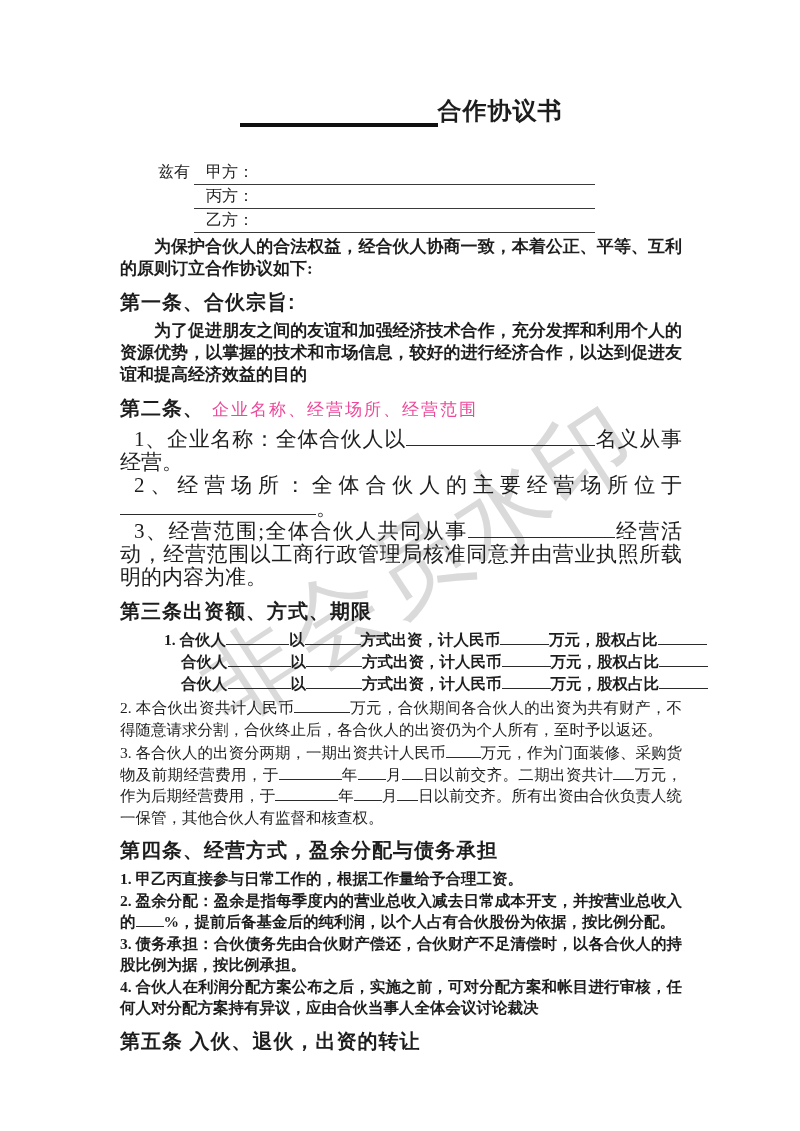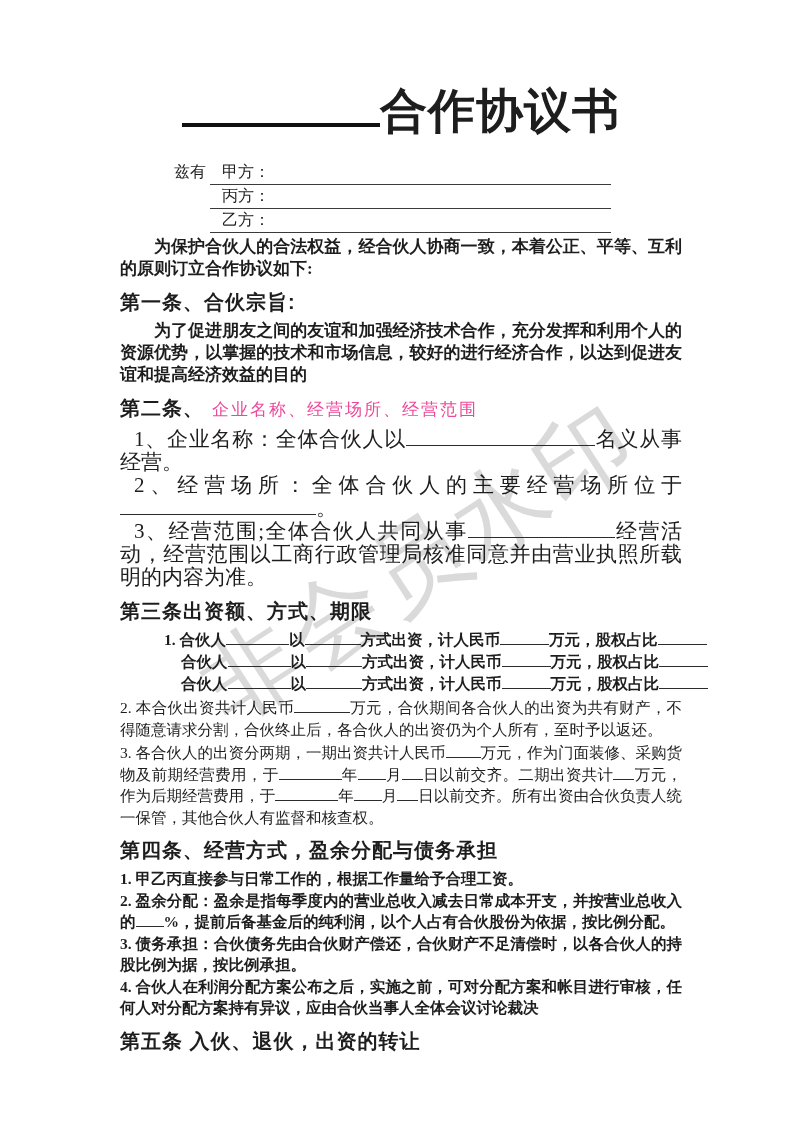--- a/index.html
+++ b/index.html
@@ -16,24 +16,24 @@
     font-family:"Liberation Sans","DejaVu Sans",sans-serif;
     font-size:95px; letter-spacing:4px; color:#dadada;
     transform:rotate(-33deg); transform-origin:center;
     z-index:0; user-select:none;
   }
   
   .doc { position:relative; z-index:1; padding:88px 118px 0 120px; }
 
   .title-row { display:flex; justify-content:center; align-items:flex-end; margin-bottom:26px; }
   .title-underline { width:198px; border-bottom:4px solid #101010; height:10px; margin-bottom:7px; }
-  .title-text { font-size:47px; font-weight:bold; letter-spacing:1px; line-height:46px; white-space:nowrap; }
+  .title-text { font-size:24px; font-weight:bold; letter-spacing:1px; line-height:46px; white-space:nowrap; }
 
   .parties { margin-left:38px; margin-bottom:0; font-size:16px; }
-  .party-row { display:flex; align-items:baseline; height:24px; line-height:24px;margin-left:16px; }
+  .party-row { display:flex; align-items:baseline; height:24px; line-height:24px; }
   .party-prefix { white-space:nowrap; margin-right:4px; }
   .party-spacer { width:36px; flex:0 0 36px; }
   .party-line { width:401px; flex:0 0 401px; border-bottom:1px solid #3a3a3a; padding-left:12px; white-space:nowrap; }
 
   .jp { text-align:justify; }
   .preamble { font-size:17px; font-weight:bold; line-height:22px; text-indent:34px; margin-top:4px; }
 
   h2.art {
     font-family:"Liberation Sans","DejaVu Sans",sans-serif;
     font-size:20px; font-weight:bold; line-height:28px;

